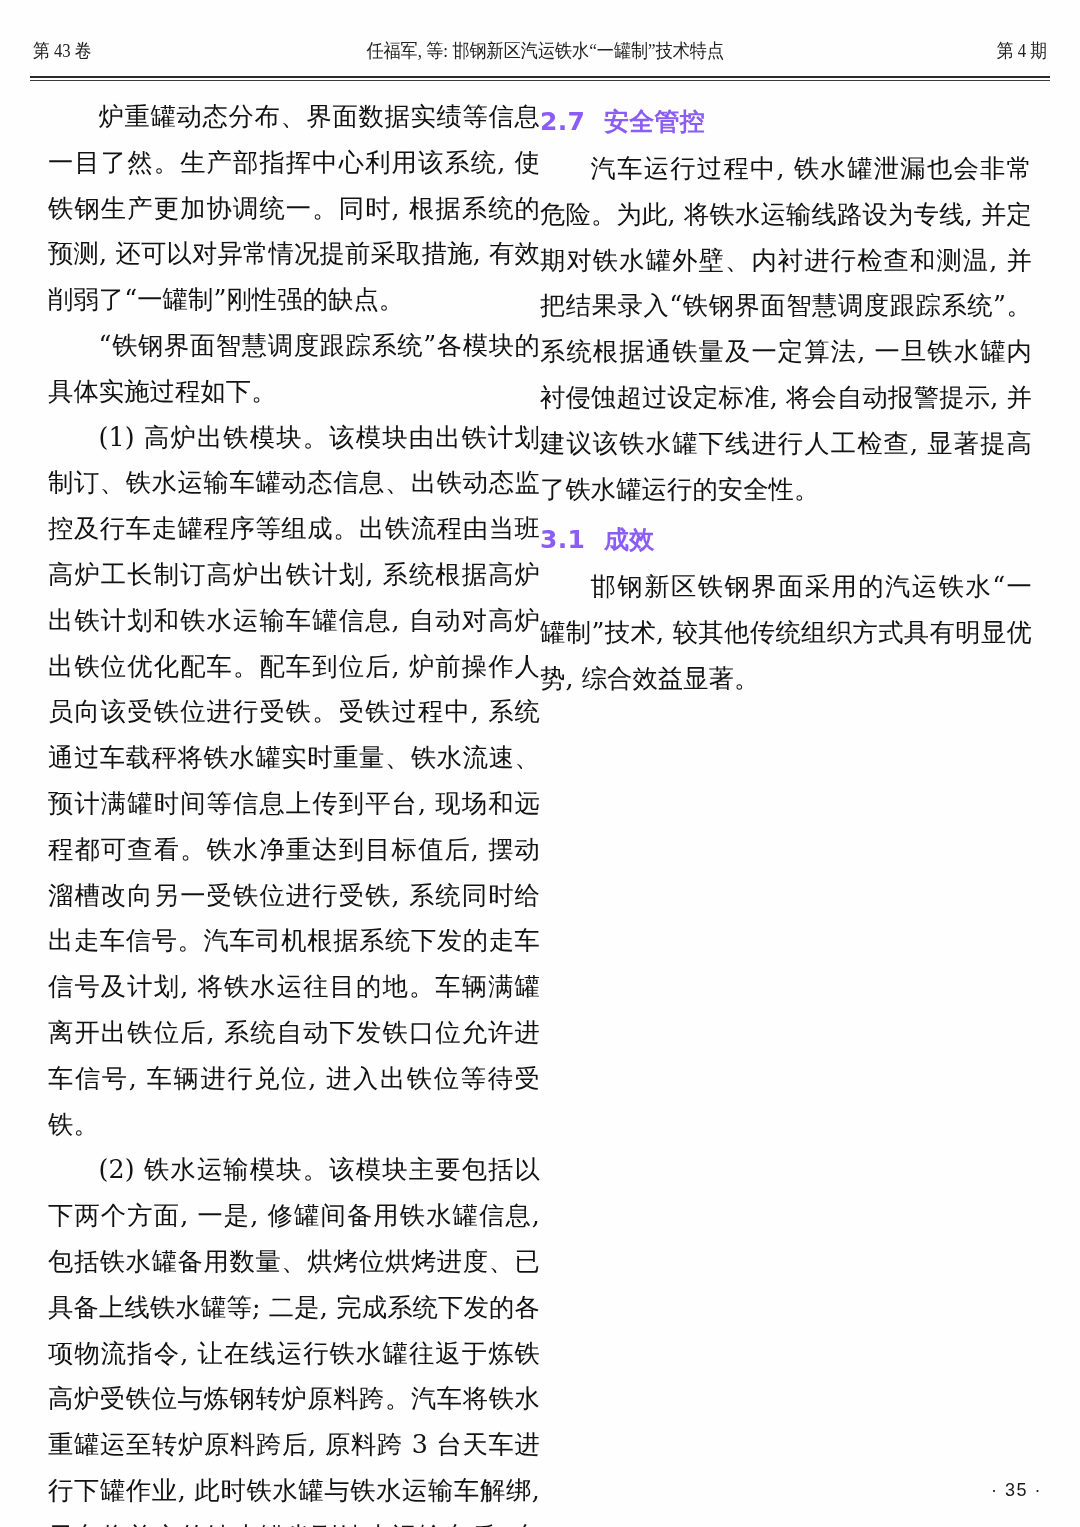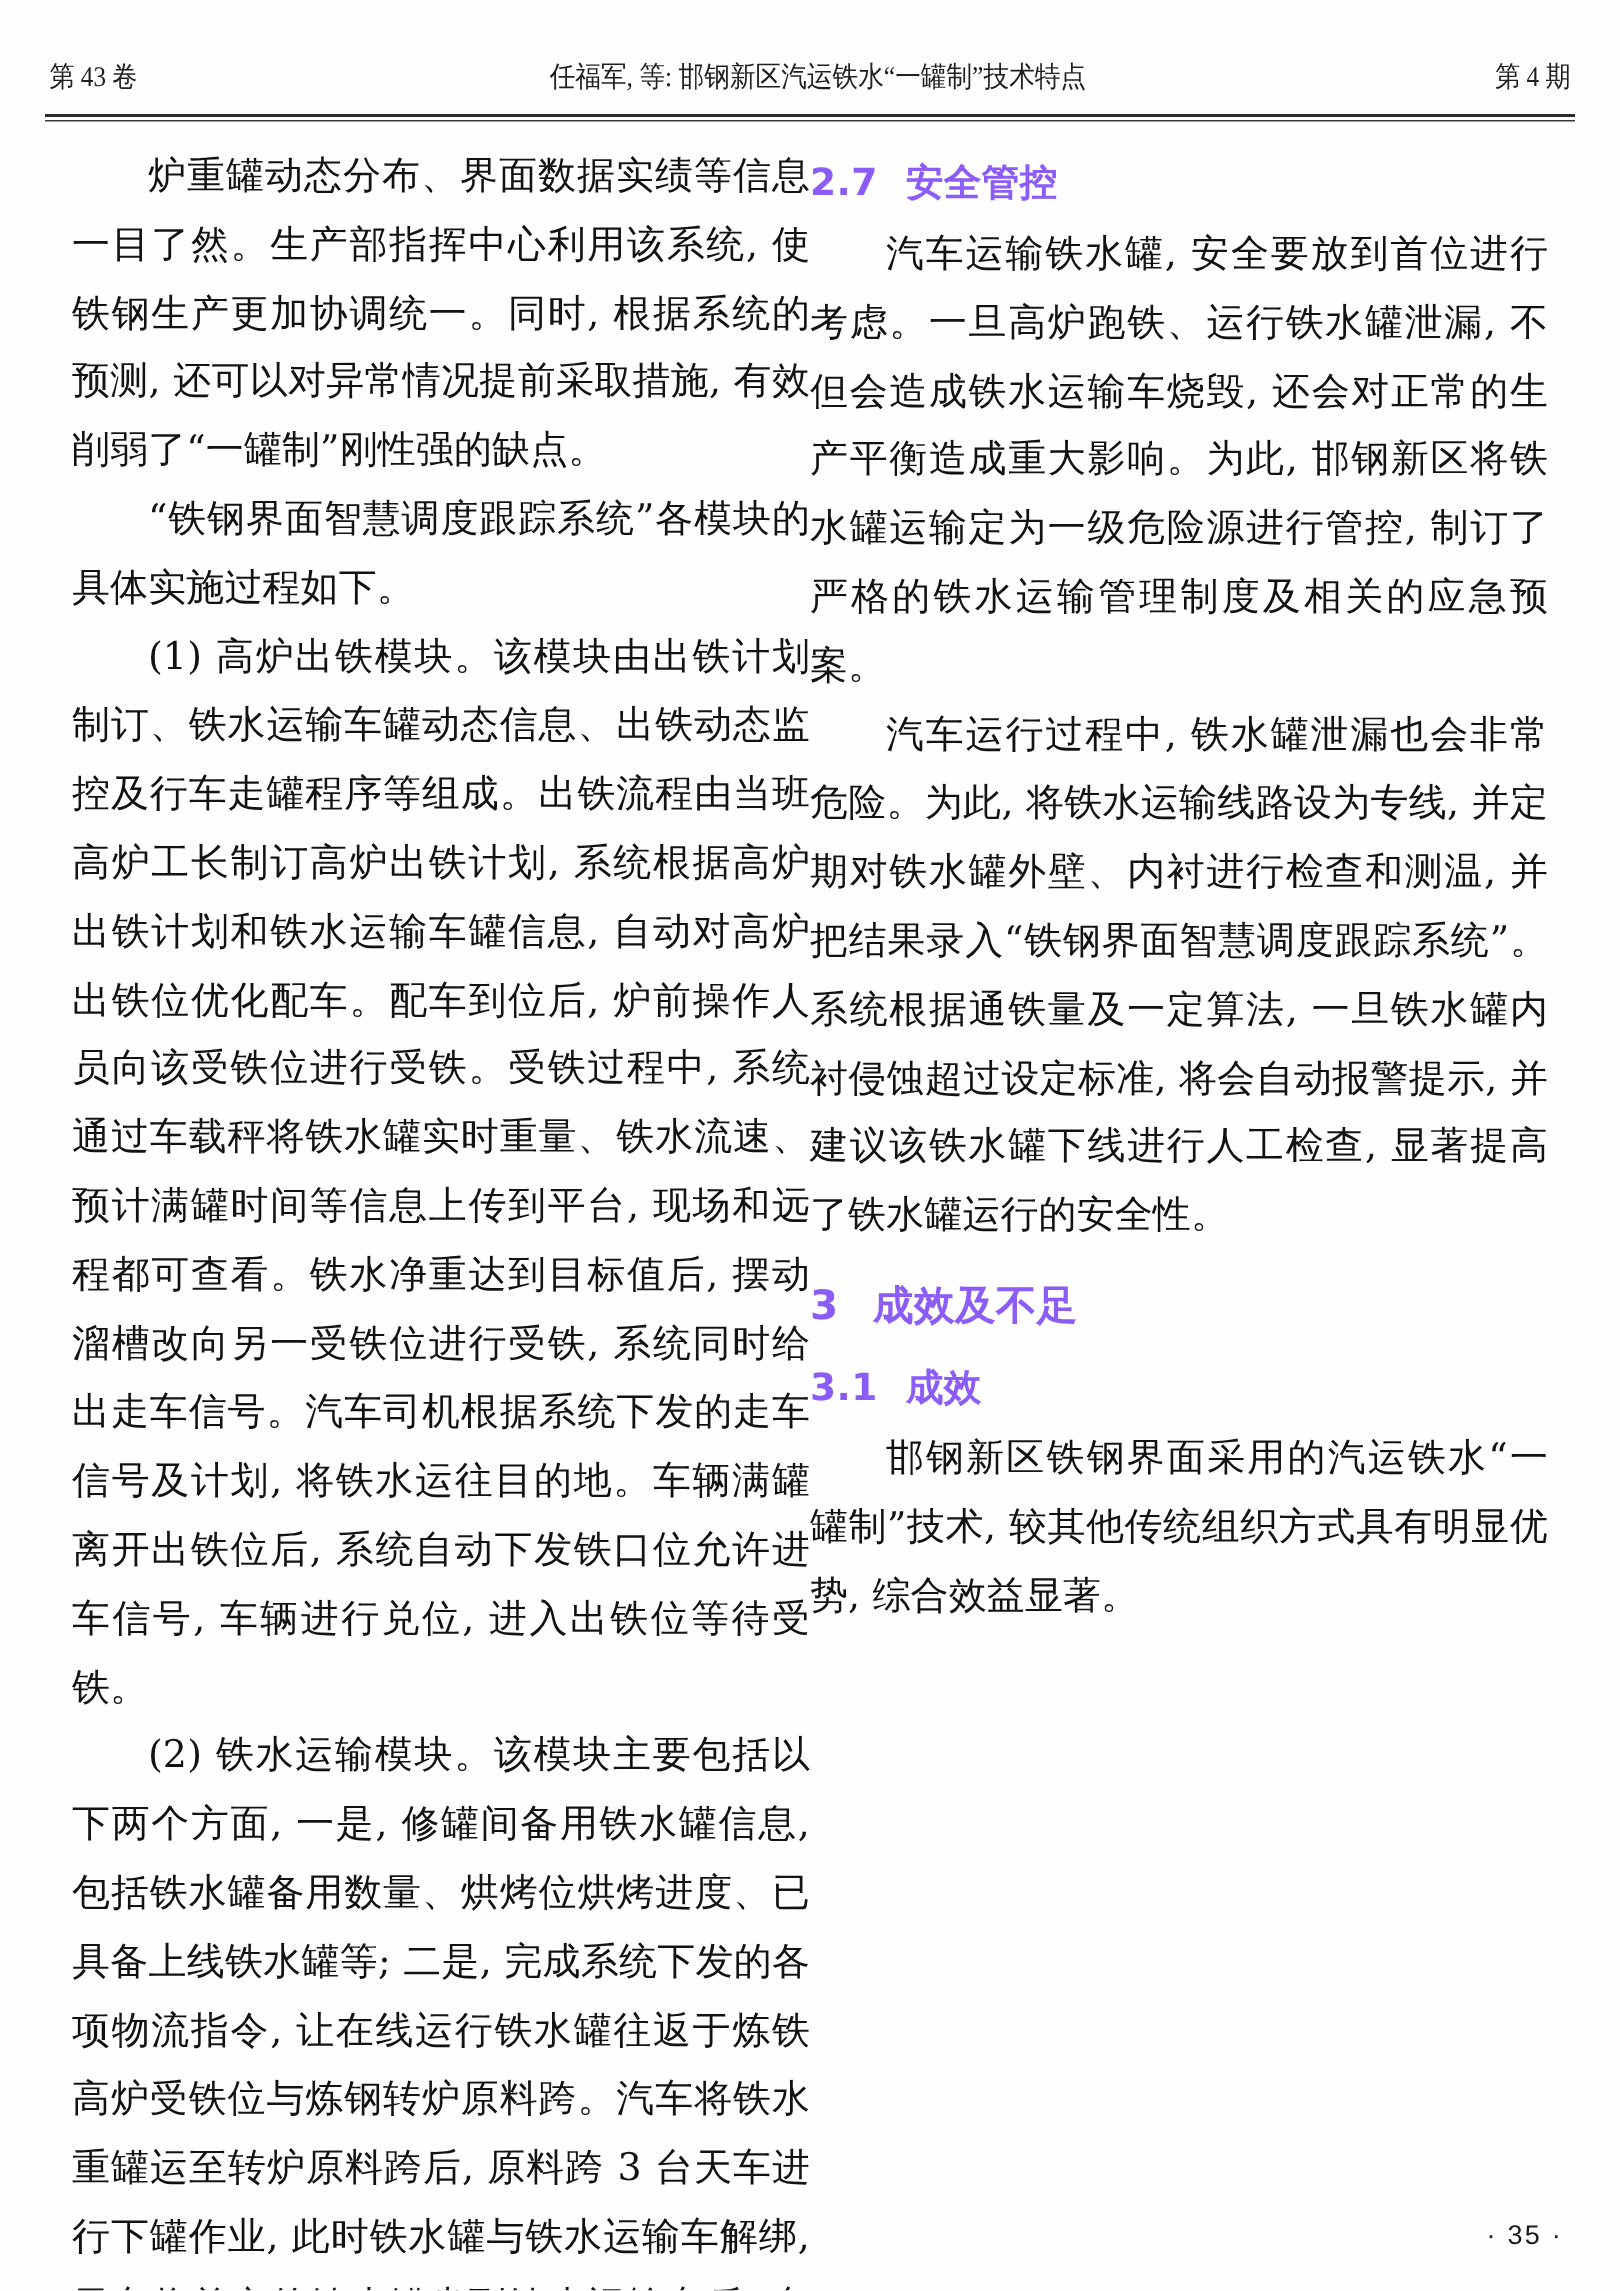--- a/index.html
+++ b/index.html
@@ -156,26 +156,22 @@
       <p class="body">(1) 高炉出铁模块。该模块由出铁计划制订、铁水运输车罐动态信息、出铁动态监控及行车走罐程序等组成。出铁流程由当班高炉工长制订高炉出铁计划, 系统根据高炉出铁计划和铁水运输车罐信息, 自动对高炉出铁位优化配车。配车到位后, 炉前操作人员向该受铁位进行受铁。受铁过程中, 系统通过车载秤将铁水罐实时重量、铁水流速、预计满罐时间等信息上传到平台, 现场和远程都可查看。铁水净重达到目标值后, 摆动溜槽改向另一受铁位进行受铁, 系统同时给出走车信号。汽车司机根据系统下发的走车信号及计划, 将铁水运往目的地。车辆满罐离开出铁位后, 系统自动下发铁口位允许进车信号, 车辆进行兑位, 进入出铁位等待受铁。</p>
       <p class="body">(2) 铁水运输模块。该模块主要包括以下两个方面, 一是, 修罐间备用铁水罐信息, 包括铁水罐备用数量、烘烤位烘烤进度、已具备上线铁水罐等; 二是, 完成系统下发的各项物流指令, 让在线运行铁水罐往返于炼铁高炉受铁位与炼钢转炉原料跨。汽车将铁水重罐运至转炉原料跨后, 原料跨 3 台天车进行下罐作业, 此时铁水罐与铁水运输车解绑, 天车将兑空的铁水罐坐到铁水运输车后, 车辆自动识别罐号, 并上传系统, 而后车辆在系统的指令下分配到高炉相应的受铁位, 等待受铁。该模块利用北斗卫星定位、RFID 及 5G 等新技术, 可实现对铁水运输车、罐的自动跟踪及精准定位, 有效提高“一罐制”铁水运输车的运转效率。</p>
 
     </div>
 
     <div class="col">
 
       <h3 class="subsec">
         <span class="subsec-num">2.7</span><span>安全管控</span>
       </h3>
-      <p class="body">汽车运输铁水罐, 安全要放到首位进行考虑。一旦高炉跑铁、运行铁水罐泄漏, 不但会造成铁水运输车烧毁, 还会对正常的生产平衡造成重大影响。为此, 邯钢新区将铁水罐运输定为一级危险源进行管控, 制订了严格的铁水运输管理制度及相关的应急预案。</p>
       <p class="body">汽车运行过程中, 铁水罐泄漏也会非常危险。为此, 将铁水运输线路设为专线, 并定期对铁水罐外壁、内衬进行检查和测温, 并把结果录入“铁钢界面智慧调度跟踪系统”。系统根据通铁量及一定算法, 一旦铁水罐内衬侵蚀超过设定标准, 将会自动报警提示, 并建议该铁水罐下线进行人工检查, 显著提高了铁水罐运行的安全性。</p>
 
-      <h2 class="sec">
-        <span class="sec-num">3</span><span>成效及不足</span>
-      </h2>
 
       <h3 class="subsec">
         <span class="subsec-num">3.1</span><span>成效</span>
       </h3>
       <p class="body">邯钢新区铁钢界面采用的汽运铁水“一罐制”技术, 较其他传统组织方式具有明显优势, 综合效益显著。</p>
 
     </div>
   </div>
 
   <div class="folio">· 35 ·</div>

